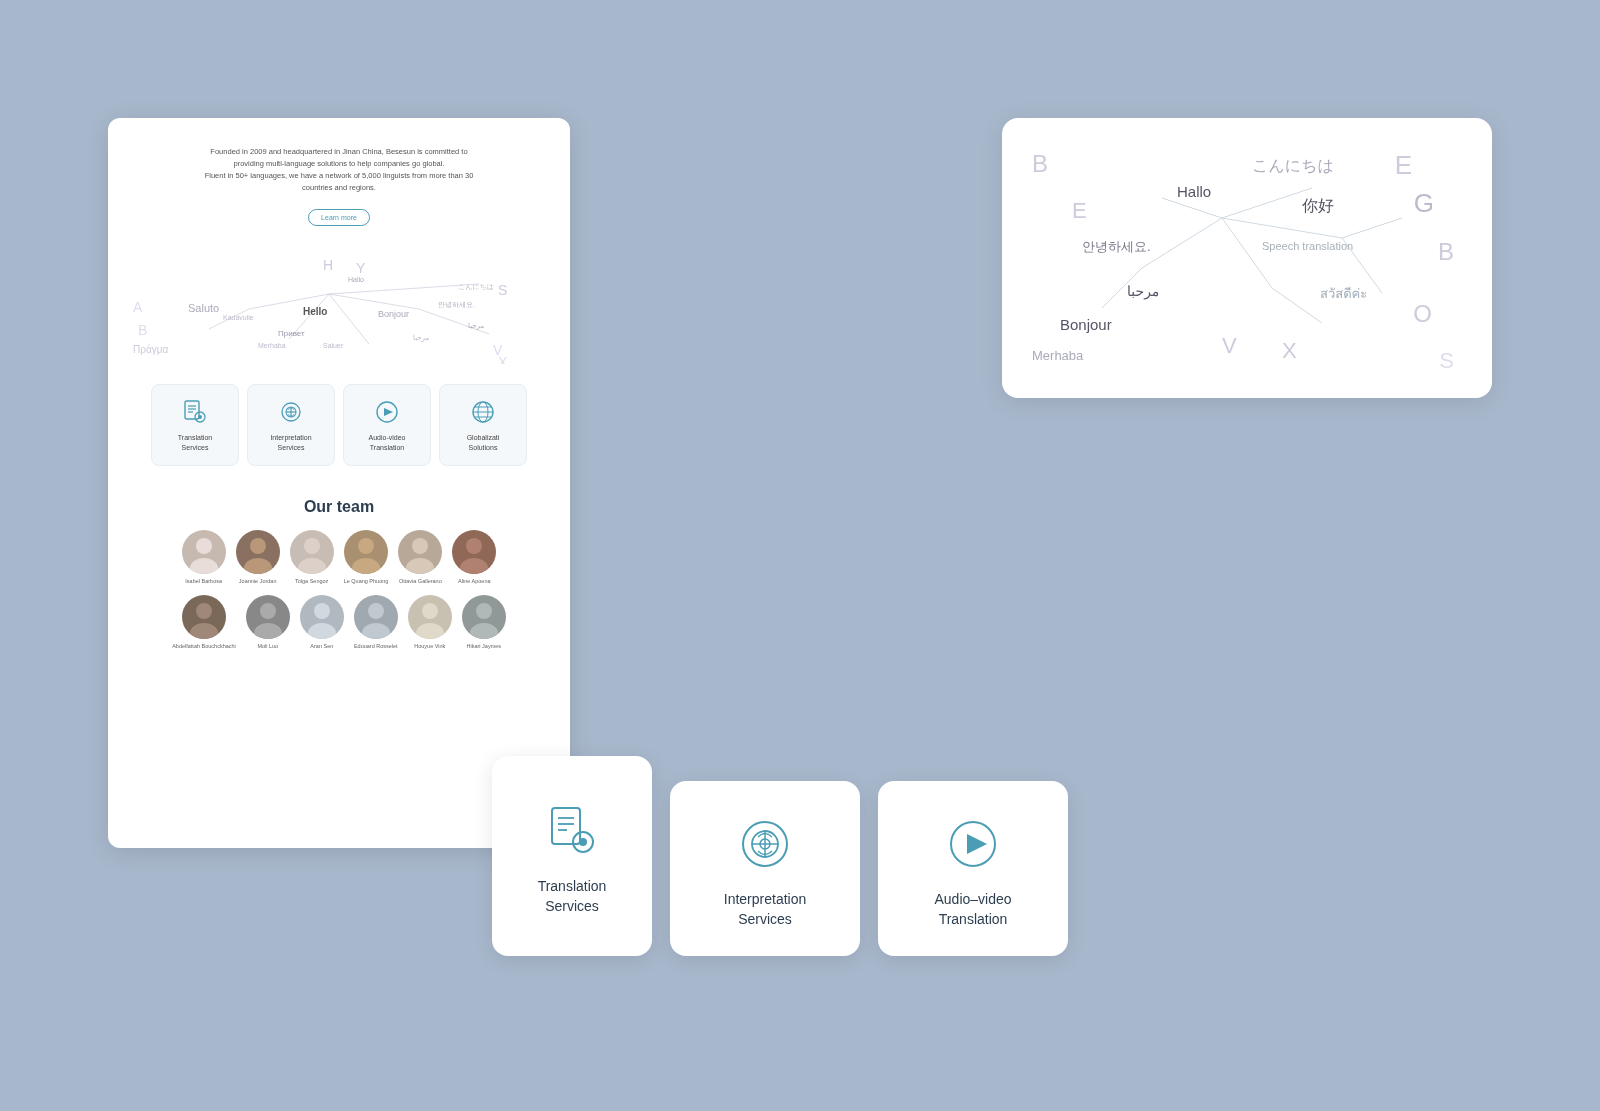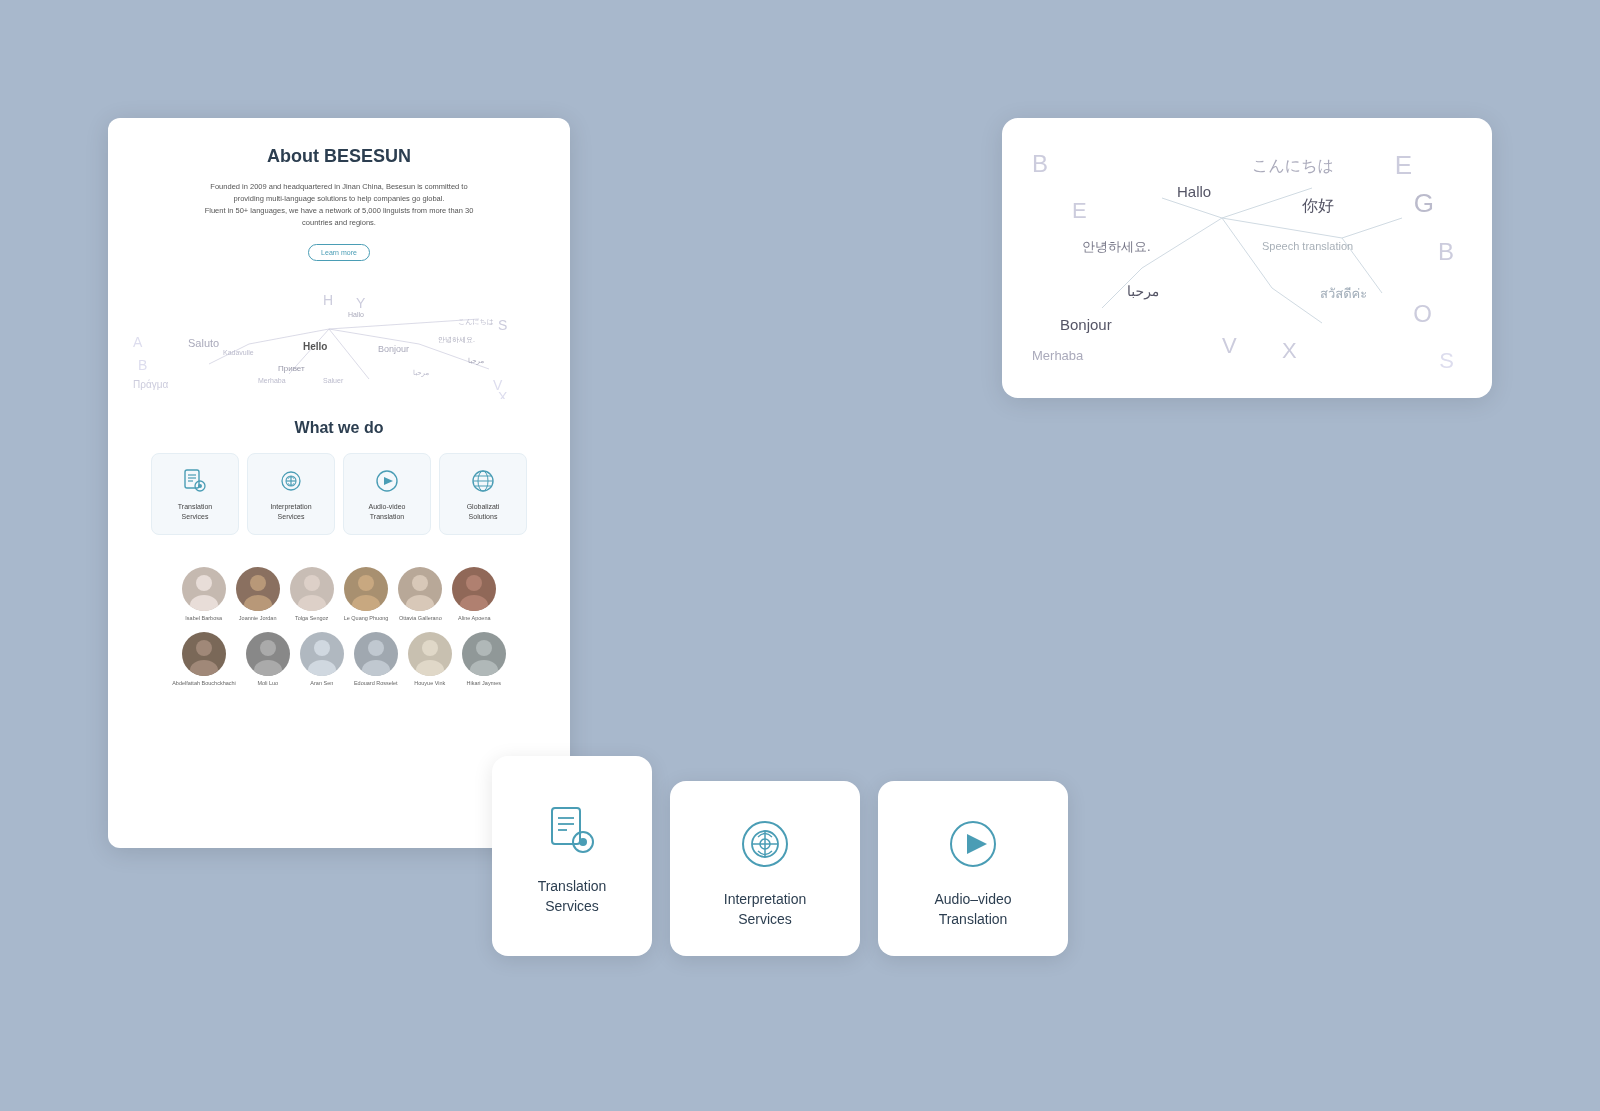--- a/index.html
+++ b/index.html
@@ -224,21 +224,20 @@
       height: 100%;
       pointer-events: none;
     }
   </style>
 </head>
 <body>
 
 <div class="left-panel">
 
   <div class="about-section">
-    <div class="about-title">About BESESUN</div>
     <p class="about-text">
       <span>Founded in 2009 and headquartered in Jinan China, Besesun is committed to</span><br>
       <span>providing multi-language solutions to help companies go global.</span><br>
       <span>Fluent in 50+ languages, we have a network of 5,000 linguists from more than 30</span><br>
       <span>countries and regions.</span>
     </p>
     <div class="learn-more-btn">Learn more</div>
   </div>
 
   <div class="lang-network">
@@ -267,21 +266,20 @@
     <span class="lang-word" style="left:195px;top:88px;font-size:7px;color:#bbc;">Saluer</span>
     <span class="lang-word" style="left:370px;top:28px;font-size:14px;color:#ccd;font-weight:200;">S</span>
     <span class="lang-word" style="left:365px;top:88px;font-size:14px;color:#dde;font-weight:200;">V</span>
     <span class="lang-word" style="left:228px;top:6px;font-size:14px;color:#ccd;font-weight:200;">Y</span>
     <span class="lang-word" style="left:5px;top:45px;font-size:14px;color:#dde;font-weight:200;">A</span>
     <span class="lang-word" style="left:195px;top:3px;font-size:14px;color:#ccd;font-weight:200;">H</span>
     <span class="lang-word" style="left:370px;top:100px;font-size:14px;color:#dde;font-weight:200;">X</span>
   </div>
 
   <div class="what-we-do">
-    <div class="what-we-do-title">What we do</div>
     <div class="services-grid">
 
       <div class="service-card-small">
         <div class="service-icon-small">
           <svg width="26" height="26" viewBox="0 0 26 26" fill="none" xmlns="http://www.w3.org/2000/svg">
             <rect x="3" y="2" width="14" height="18" rx="2" stroke="#4a9db5" stroke-width="1.4" fill="none"></rect>
             <line x1="6" y1="7" x2="14" y2="7" stroke="#4a9db5" stroke-width="1.2"></line>
             <line x1="6" y1="10" x2="14" y2="10" stroke="#4a9db5" stroke-width="1.2"></line>
             <line x1="6" y1="13" x2="11" y2="13" stroke="#4a9db5" stroke-width="1.2"></line>
             <circle cx="18" cy="18" r="5" stroke="#4a9db5" stroke-width="1.3" fill="none"></circle>
@@ -324,20 +322,21 @@
             <line x1="5" y1="8" x2="21" y2="8" stroke="#4a9db5" stroke-width="1"></line>
             <line x1="5" y1="18" x2="21" y2="18" stroke="#4a9db5" stroke-width="1"></line>
           </svg>
         </div>
         <div class="service-label-small">Globalizati<br>Solutions</div>
       </div>
     </div>
   </div>
 
   <div class="our-team">
+    <div class="our-team-title">Our team</div>
     <div class="team-row">
       <div class="team-member">
         <div class="avatar-circle" style="background:#c5b9b0;">
           <svg viewBox="0 0 44 44">
               <circle cx="22" cy="16" r="8" fill="#e8ddd8"></circle>
               <ellipse cx="22" cy="38" rx="14" ry="10" fill="#e8ddd8"></ellipse>
             </svg>
         </div>
         <div class="member-name">Isabel Barbosa</div>
       </div>

